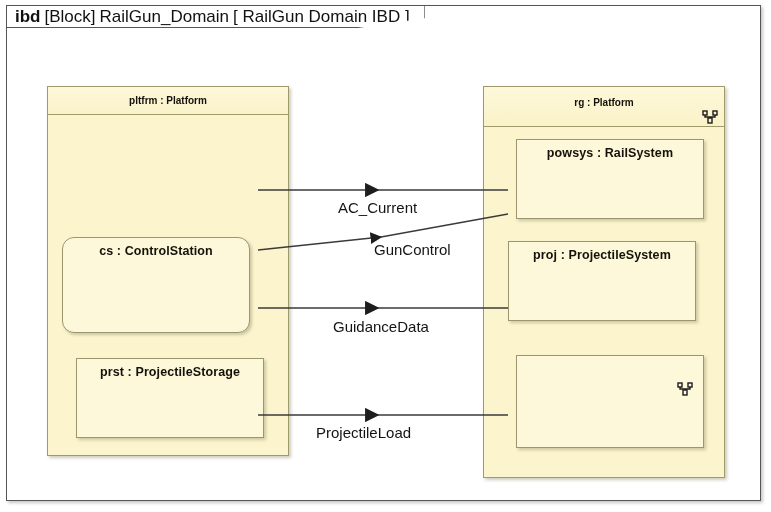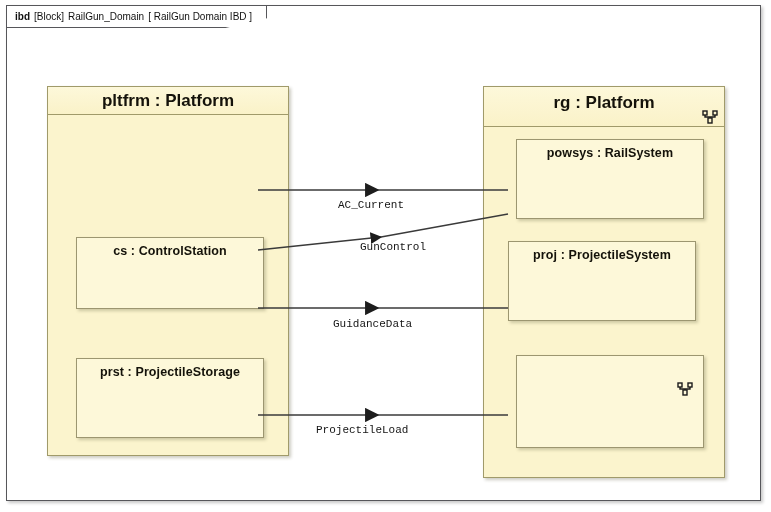--- a/index.html
+++ b/index.html
@@ -39,21 +39,21 @@
     left: 0px;
     top: 0px;
     height: 22px;
     padding: 0 10px 0 8px;
     display: flex;
     align-items: center;
     background: #ffffff;
     border-right: 1px solid #56565a;
     border-bottom: 1px solid #56565a;
     box-sizing: border-box;
-    font-size: 10px;
+    font-size: 17px;
     color: #111111;
     white-space: nowrap;
     -webkit-clip-path: polygon(0 0, 100% 0, 100% 56%, 84% 100%, 0 100%);
     clip-path: polygon(0 0, 100% 0, 100% 56%, 84% 100%, 0 100%);
   }
   .frame-header .kw {
     font-weight: bold;
     margin-right: 4px;
   }
   .frame-header .seg { margin-right: 4px; }
@@ -63,21 +63,21 @@
     position: absolute;
     box-sizing: border-box;
     background: #fbf4cd;
     border: 1px solid #a09a6a;
     box-shadow: 2px 2px 3px rgba(90,85,55,0.30);
   }
   .block-title {
     height: 27px;
     line-height: 27px;
     text-align: center;
-    font-size: 17px;
+    font-size: 10px;
     font-weight: bold;
     color: #14120a;
     border-bottom: 1px solid #a09a6a;
     position: relative;
     background: linear-gradient(180deg,#fdf8da 0%, #faf2c8 100%);
   }
   .block-title.tall {
     height: 40px;
     line-height: 22px;
     padding-top: 5px;
@@ -116,24 +116,23 @@
   .conn-svg {
     position: absolute;
     left: 0;
     top: 0;
     width: 771px;
     height: 512px;
     pointer-events: none;
   }
   .conn-label {
     position: absolute;
-    font-size: 11px;
+    font-size: 15px;
     color: #141414;
     white-space: nowrap;
-    font-family: Liberation Mono, monospace;
   }
 </style>
 </head>
 <body>
 
 <div id="canvas">
 
   <div class="diagram-frame">
 
     <div class="frame-header">
@@ -141,21 +140,21 @@
       <span class="seg">[Block]</span>
       <span class="seg">RailGun_Domain</span>
       <span class="seg">[ RailGun Domain IBD ]</span>
     </div>
 
     <div class="block" style="left:40px; top:80px; width:242px; height:370px;">
       <div class="block-title">pltfrm : Platform</div>
       <div class="block-body">
 
 
-        <div class="part" style="left:28px; top:122px; width:188px; height:72px;">
+        <div class="part" style="left:14px; top:122px; width:188px; height:96px;border-radius:12px;">
           <div class="part-label">cs : ControlStation</div>
         </div>
 
         <div class="part" style="left:28px; top:243px; width:188px; height:80px;">
           <div class="part-label">prst : ProjectileStorage</div>
         </div>
 
       </div>
     </div>
 
@@ -215,17 +214,17 @@
       <line x1="378" y1="308" x2="508" y2="308" stroke="#3a3a3a" stroke-width="1.6"></line>
     </g>
 
     <g>
       <line x1="258" y1="415" x2="378" y2="415" stroke="#3a3a3a" stroke-width="1.6" marker-end="url(#arrow)"></line>
       <line x1="378" y1="415" x2="508" y2="415" stroke="#3a3a3a" stroke-width="1.6"></line>
     </g>
   </svg>
 
   <div class="conn-label" style="left:338px; top:199px;">AC_Current</div>
-  <div class="conn-label" style="left:360px; top:241px;">GunControl</div>
+  <div class="conn-label" style="left:374px; top:241px;">GunControl</div>
   <div class="conn-label" style="left:333px; top:318px;">GuidanceData</div>
   <div class="conn-label" style="left:316px; top:424px;">ProjectileLoad</div>
 
 </div>
 
 </body></html>

